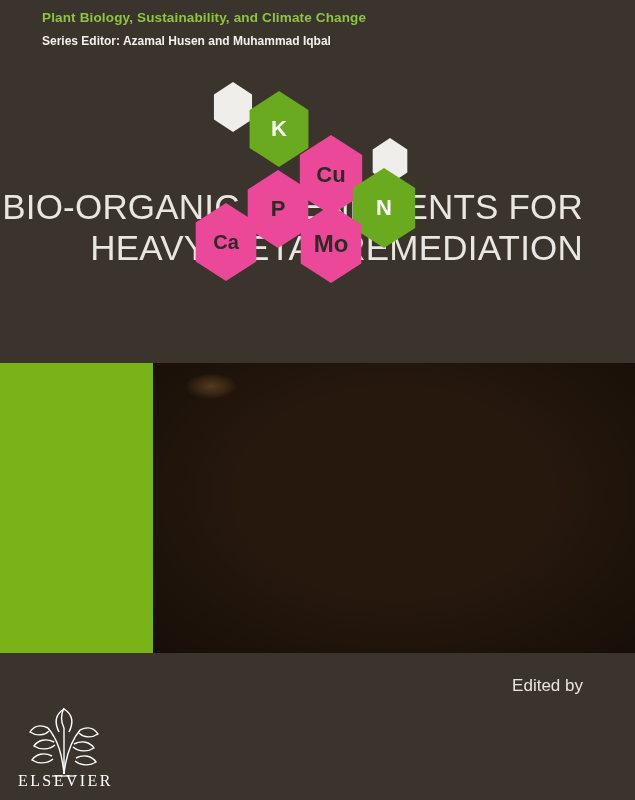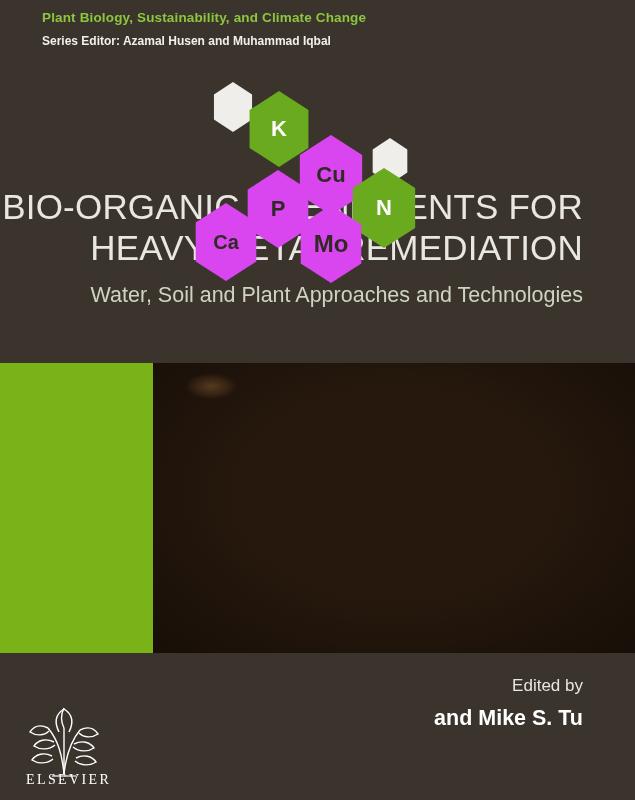--- a/index.html
+++ b/index.html
@@ -149,21 +149,21 @@
     position: absolute;
     display: flex;
     align-items: center;
     justify-content: center;
     clip-path: polygon(50% 0%, 93.3% 25%, 93.3% 75%, 50% 100%, 6.7% 75%, 6.7% 25%);
     font-weight: bold;
     color: #2f2a24;
     font-family: "Liberation Sans", sans-serif;
     user-select: none;
   }
-  .hex.white { background: #d946ef; }
+  .hex.white { background: #ec4899; }
   .hex.green { background: #6aaa1e; color: #ffffff; }
   .hex.plain { background: #efeeea; }
 
   
   .editors {
     position: absolute;
     left: 0;
     top: 660px;
     width: 609px;
     text-align: right;
@@ -187,41 +187,40 @@
   .logo {
     position: absolute;
     left: 18px;
     top: 694px;
     width: 92px;
     height: 92px;
   }
   .logo svg { display: block; }
   .logo-word {
     position: absolute;
-    left: 26px;
+    left: 18px;
     top: 772px;
     color: #ffffff;
-    font-size: 14px;
+    font-size: 16px;
     letter-spacing: 2.4px;
     font-family: "Liberation Serif", serif;
   }
 </style>
 </head>
 <body>
 
 <div class="cover">
 
   <div class="series-band">
     <p class="series-title">Plant Biology, Sustainability, and Climate Change</p>
     <p class="series-editor">Series Editor: Azamal Husen and Muhammad Iqbal</p>
   </div>
 
   <div class="title-block">
     <h1 class="main-title">Bio-organic Amendments for Heavy Metal Remediation</h1>
-    <p class="subtitle">Water, Soil and Plant Approaches and Technologies</p>
   </div>
 
   <div class="band">
     <div class="photo">
       <div class="photo-tex"></div>
       <div class="photo-vig"></div>
     </div>
   </div>
 
   <div class="hex-layer">
@@ -249,21 +248,20 @@
       <span>Ca</span>
     </div>
 
     <div class="hex white" style="left:143px; top:205px; width:70px; height:78px; font-size:24px;">
       <span>Mo</span>
     </div>
   </div>
 
   <div class="editors">
     <p class="edited-by">Edited by</p>
-    <p class="editor-names">and Mike S. Tu</p>
   </div>
 
   <div class="logo">
     <svg width="92" height="92" viewBox="0 0 92 92" aria-hidden="true">
       <g fill="none" stroke="#ffffff" stroke-width="1.4">
         <path d="M46 80 C44 60 40 46 30 34"></path>
         <path d="M46 80 C48 62 52 48 62 36"></path>
         <path d="M46 80 C46 64 46 50 46 34"></path>
         <path d="M30 34 C22 30 16 32 12 38 C18 42 26 42 31 37"></path>
         <path d="M62 36 C70 32 76 34 80 40 C74 44 66 44 61 39"></path>

